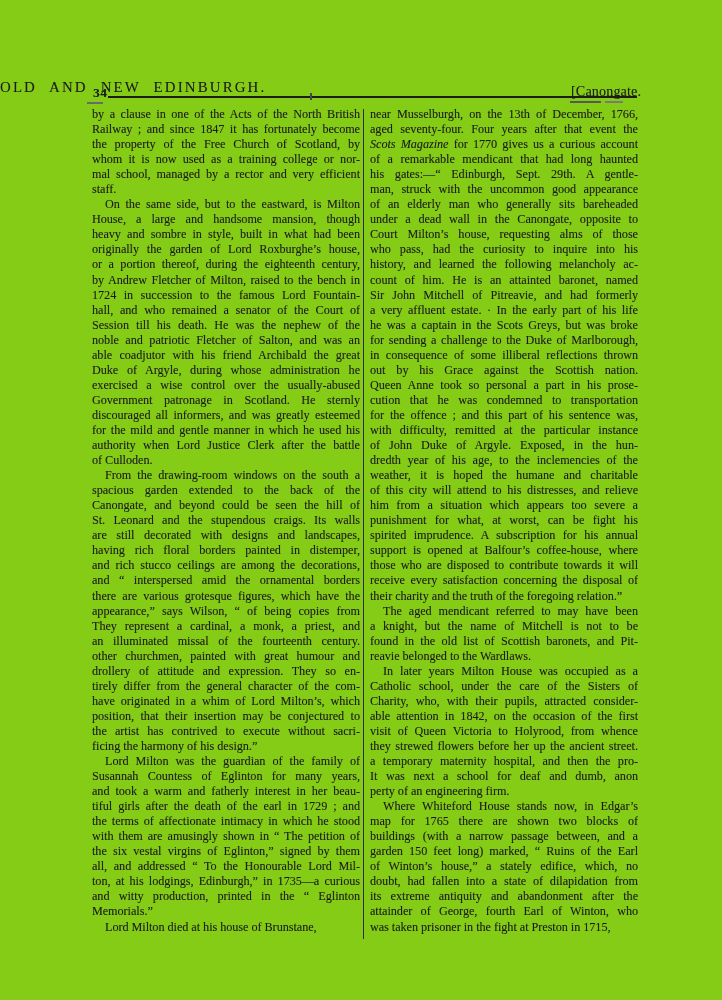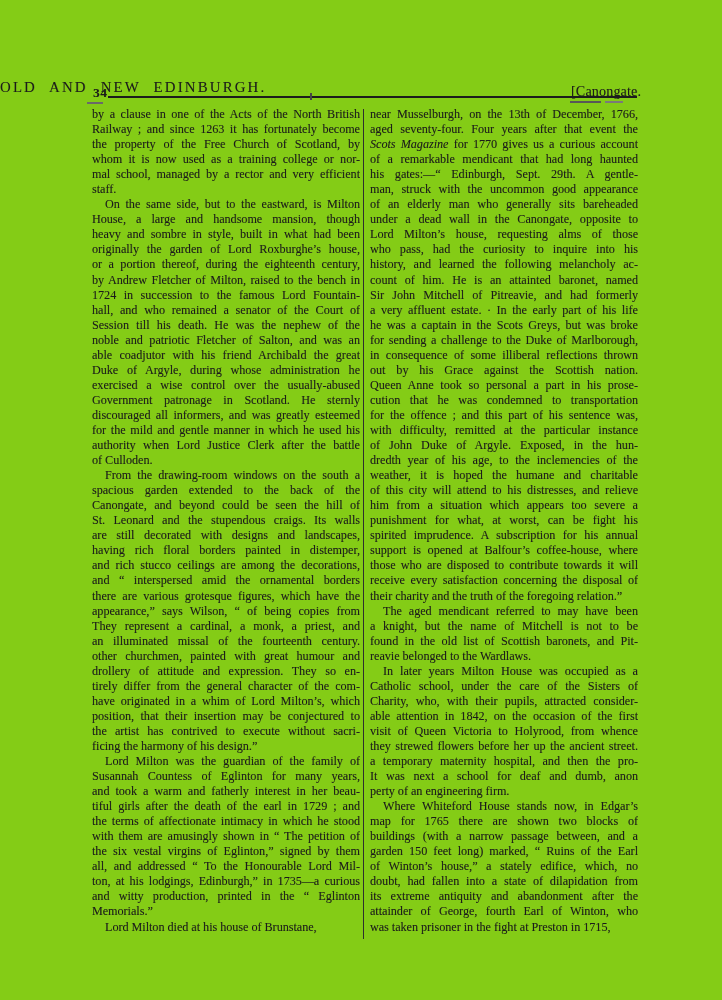--- a/index.html
+++ b/index.html
@@ -59,21 +59,21 @@
 
   <div class="rule-main"></div>
   <div class="rule-34"></div>
   <div class="rule-tick"></div>
   <div class="rule-sub1"></div>
   <div class="rule-sub2"></div>
 
   <div class="col col-left" id="col-left">
       <div class="para">
         <div class="line"><span>by a clause in one of the Acts of the North British</span></div>
-        <div class="line"><span>Railway ; and since 1263 it has fortunately become</span></div>
+        <div class="line"><span>Railway ; and since 1847 it has fortunately become</span></div>
         <div class="line"><span>the property of the Free Church of Scotland, by</span></div>
         <div class="line"><span>whom it is now used as a training college or nor-</span></div>
         <div class="line"><span>mal school, managed by a rector and very efficient</span></div>
         <div class="line last"><span>staff.</span></div>
       </div>
       <div class="para">
         <div class="line first"><span>On the same side, but to the eastward, is Milton</span></div>
         <div class="line"><span>House, a large and handsome mansion, though</span></div>
         <div class="line"><span>heavy and sombre in style, built in what had been</span></div>
         <div class="line"><span>originally the garden of Lord Roxburghe’s house,</span></div>
@@ -134,21 +134,21 @@
   <div class="col col-right" id="col-right">
       <div class="para">
         <div class="line"><span>near Musselburgh, on the 13th of December, 1766,</span></div>
         <div class="line"><span>aged seventy-four. Four years after that event the</span></div>
         <div class="line"><i>Scots Magazine</i><span> for 1770 gives us a curious account</span></div>
         <div class="line"><span>of a remarkable mendicant that had long haunted</span></div>
         <div class="line"><span>his gates:—“ Edinburgh, Sept. 29th. A gentle-</span></div>
         <div class="line"><span>man, struck with the uncommon good appearance</span></div>
         <div class="line"><span>of an elderly man who generally sits bareheaded</span></div>
         <div class="line"><span>under a dead wall in the Canongate, opposite to</span></div>
-        <div class="line"><span>Lord Milton’s house, requesting alms of those</span></div>
+        <div class="line"><span>Court Milton’s house, requesting alms of those</span></div>
         <div class="line"><span>who pass, had the curiosity to inquire into his</span></div>
         <div class="line"><span>history, and learned the following melancholy ac-</span></div>
         <div class="line"><span>count of him. He is an attainted baronet, named</span></div>
         <div class="line"><span>Sir John Mitchell of Pitreavie, and had formerly</span></div>
         <div class="line"><span>a very affluent estate. · In the early part of his life</span></div>
         <div class="line"><span>he was a captain in the Scots Greys, but was broke</span></div>
         <div class="line"><span>for sending a challenge to the Duke of Marlborough,</span></div>
         <div class="line"><span>in consequence of some illiberal reflections thrown</span></div>
         <div class="line"><span>out by his Grace against the Scottish nation.</span></div>
         <div class="line"><span>Queen Anne took so personal a part in his prose-</span></div>

